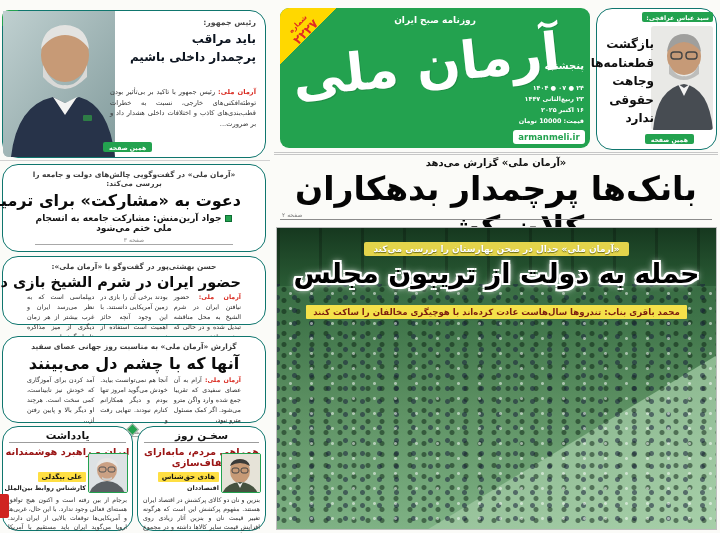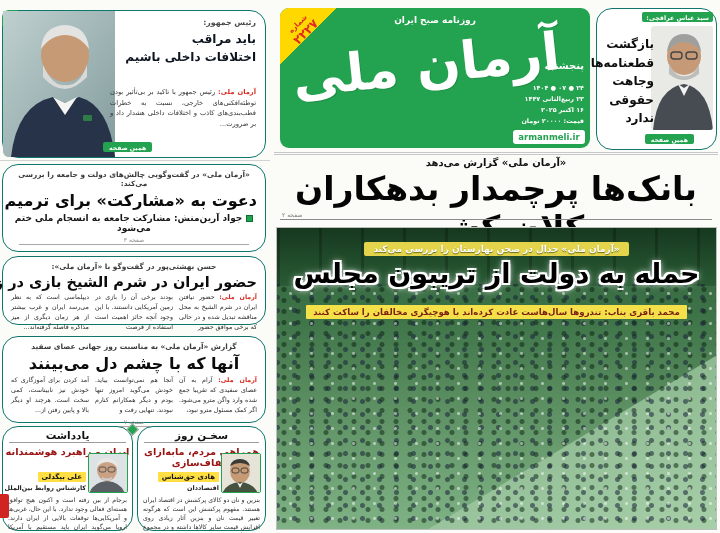--- a/index.html
+++ b/index.html
@@ -58,21 +58,21 @@
     radial-gradient(circle 2px, rgba(24,32,58,.55) 0 2px, rgba(0,0,0,0) 3px) 9px 7px/17px 13px,
     radial-gradient(circle 2px, rgba(8,30,16,.5) 0 2px, rgba(0,0,0,0) 3px) 0 0/14px 11px;}
   .majlis-kicker{position:absolute;top:9px;left:0;right:0;text-align:center;z-index:5;}
   .majlis-kicker span{display:inline-block;background:#e3d44b;color:#fff;font-size:9px;font-weight:900;padding:2px 9px;border-radius:2px;text-shadow:0 1px 1px rgba(60,70,0,.75);}
   .majlis-headline{position:absolute;top:30px;left:0;right:0;text-align:center;z-index:5;font-size:27px;font-weight:900;color:#000;
     text-shadow:0 0 5px #fff,0 0 9px #fff,2px 2px 0 #fff,-2px -2px 0 #fff,2px -2px 0 #fff,-2px 2px 0 #fff,0 2px 0 #fff,0 -2px 0 #fff;}
   .majlis-sub{position:absolute;top:72px;left:0;right:0;text-align:center;z-index:5;}
   .majlis-sub span{display:inline-block;background:#f4e14a;color:#7c1d0e;font-size:8.6px;font-weight:900;padding:2px 7px;border-radius:1px;}
 
   
-  .story{padding:5px 8px 2px;}
+  .story{padding:5px 24px 2px;}
   .participation{left:2px;top:164px;width:264px;height:88px;}
   .sharm{left:2px;top:256px;width:264px;height:69px;}
   .whitecane{left:2px;top:336px;width:264px;height:87px;}
   .kicker{text-align:center;font-size:7.4px;font-weight:bold;color:#3c3c3c;}
   .headline{text-align:center;font-size:16px;font-weight:900;color:#0b0b0b;margin:3px 0 2px;white-space:nowrap;}
   .headline.sz15{font-size:14.5px;}
   .bullet-row{text-align:center;font-size:9px;font-weight:900;color:#161616;margin-top:3px;}
   .bullet-sq{display:inline-block;width:7px;height:7px;background:#23a24f;border:1px solid #0d6e33;vertical-align:middle;margin-left:4px;}
   .pgref{text-align:center;font-size:6px;color:#888;border-bottom:1px solid #a8a8a8;margin:3px 8px 0;padding-bottom:1px;}
   .cols{display:flex;gap:6px;margin-top:2px;}
@@ -102,21 +102,21 @@
         <div class="issue-num">۲۲۲۷</div>
       </div>
     </div>
     <div class="tagline">روزنامه صبح ایران</div>
     <div class="logo">آرمان ملی</div>
     <div class="dateblock">
       <div class="weekday">پنجشنبه</div>
       <div class="dline">۲۴ ● ۰۷ ● ۱۴۰۴</div>
       <div class="dline">۲۳ ربیع‌الثانی ۱۴۴۷</div>
       <div class="dline">۱۶ اکتبر ۲۰۲۵</div>
-      <div class="dline">قیمت: ۲۰۰۰۰ تومان</div>
+      <div class="dline">قیمت: 10000 تومان</div>
     </div>
     <div class="website">armanmeli.ir</div>
   </div>
 
   <div class="box araghchi">
     <div class="tag-green">سید عباس عراقچی:</div>
     <div class="ara-photo">
       <svg width="62" height="104" viewBox="0 0 62 104">
         <rect width="62" height="104" fill="#e9e9e6"></rect>
         <ellipse cx="33" cy="30" rx="17" ry="19" fill="#c69a77"></ellipse>
@@ -148,21 +148,21 @@
         <path d="M38 38 Q40 15 62 14 Q84 15 86 38 Q76 24 62 24 Q48 24 38 38Z" fill="#e3e3e1"></path>
         <path d="M40 54 Q50 76 62 74 Q76 76 84 54 L84 66 Q72 78 62 78 Q50 78 40 66Z" fill="#d9d9d7"></path>
         <path d="M8 146 Q14 94 50 86 L62 92 L76 86 Q106 94 112 146Z" fill="#273349"></path>
         <path d="M50 86 L62 104 L74 86 L62 92Z" fill="#f4f4f2"></path>
         <rect x="80" y="104" width="9" height="6" rx="1" fill="#2e7d46"></rect>
       </svg>
     </div>
     <div class="pres-label">رئیس جمهور:</div>
     <div class="pres-headline">
       <div>باید مراقب</div>
-      <div>اختلافات داخلی باشیم</div>
+      <div>پرچمدار داخلی باشیم</div>
     </div>
     <p class="pres-body"><span class="lead">آرمان ملی:</span> <span>رئیس جمهور با تاکید بر بی‌تأثیر بودن توطئه‌افکنی‌های خارجی، نسبت به خطرات قطب‌بندی‌های کاذب و اختلافات داخلی هشدار داد و بر ضرورت...</span></p>
     <div class="pill pres-pill">همین صفحه</div>
   </div>
 
   <div class="toprule"></div>
   <div class="leftrule"></div>
 
   <div class="bank-kicker">«آرمان ملی» گزارش می‌دهد</div>
   <div class="bank-headline">بانک‌ها پرچمدار بدهکاران کلان کشور</div>

